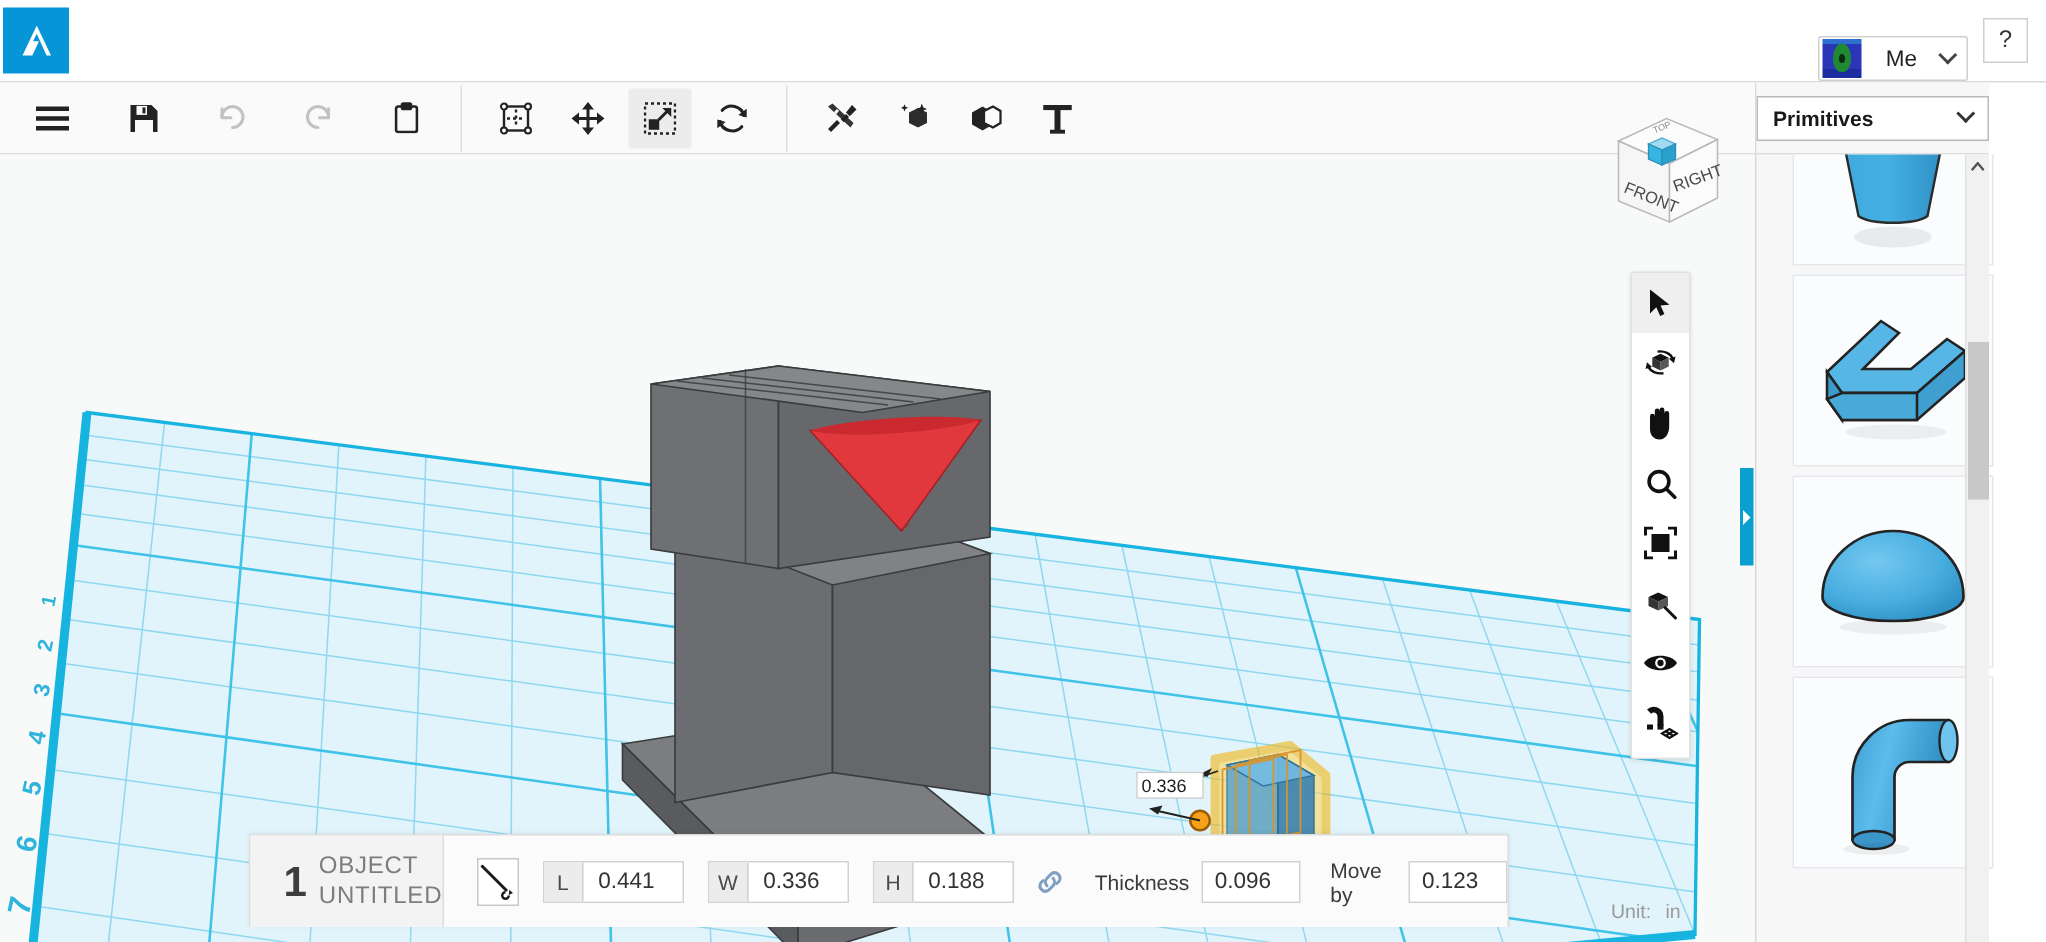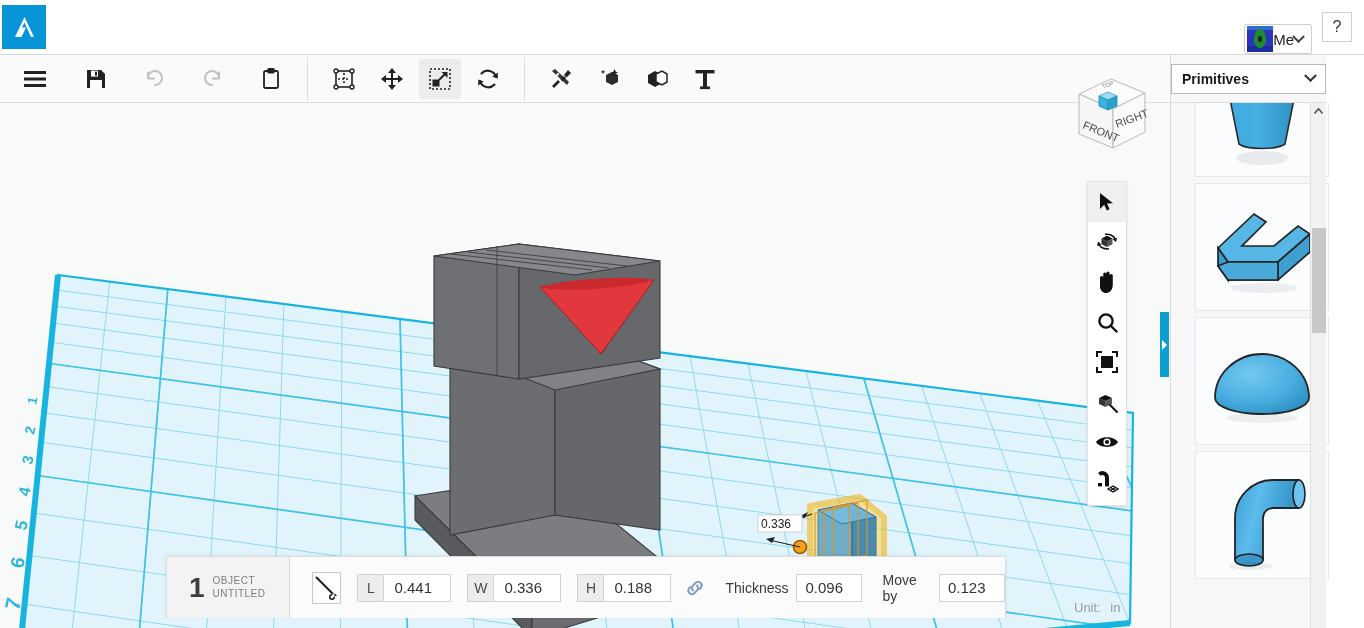--- a/index.html
+++ b/index.html
@@ -32,21 +32,21 @@
   .brand-bold { font-weight: 700; }
   .sup { font-size: 9px; vertical-align: super; }
   .slash { font-size: 17px; color: #7a7a7a; font-weight: 300; margin: 0 9px; }
   .doc-name { font-size: 13px; font-weight: 700; color: #3a3a3a; letter-spacing: .4px; }
 
   #header-right {
     margin-left: auto; display: flex; align-items: center; gap: 10px;
     padding-right: 12px;
   }
   #account-chip {
-    display: flex; align-items: center; gap: 0;
+    display: flex; align-items: center; gap: 16px;
     border: 1px solid #cfcfcf; border-radius: 2px; background: #fff;
     height: 30px; padding: 0 8px 0 2px; margin-top: 24px;
   }
   #avatar {
     width: 26px; height: 26px;
     background:
       linear-gradient(180deg, #2f6fd0 0 14%, #2b35b8 14% 78%, #1c2ba0 78% 100%);
     position: relative; overflow: hidden;
   }
   #avatar::before {
@@ -116,21 +116,21 @@
     position: absolute; left: 166px; top: 556px; width: 840px; height: 62px;
     background: #fbfbfb; border: 1px solid #dcdcdc; border-bottom: none;
     display: flex; align-items: center;
     box-shadow: 0 -1px 4px rgba(0,0,0,.06);
   }
   #sel-count {
     width: 132px; height: 100%; background: #f3f3f3; border-right: 1px solid #dcdcdc;
     display: flex; align-items: center; gap: 8px; padding-left: 22px;
   }
   #sel-num { font-size: 28px; font-weight: 700; color: #3d3d3d; line-height: 1; }
-  #sel-text { font-size: 10px; color: #7d7d7d; letter-spacing: .5px; line-height: 1.25; }
+  #sel-text { font-size: 16px; color: #7d7d7d; letter-spacing: .5px; line-height: 1.25; }
   #snap-tool {
     width: 32px; height: 32px; border: 1px solid #c8c8c8; background: #fff;
     margin-left: 22px; display: flex; align-items: center; justify-content: center;
   }
   .field-group {
     display: flex; align-items: stretch; height: 28px; margin-left: 16px;
     border: 1px solid #d2d2d2; background: #fff;
   }
   .field-label {
     background: #ececec; color: #4a4a4a; font-size: 14px;

